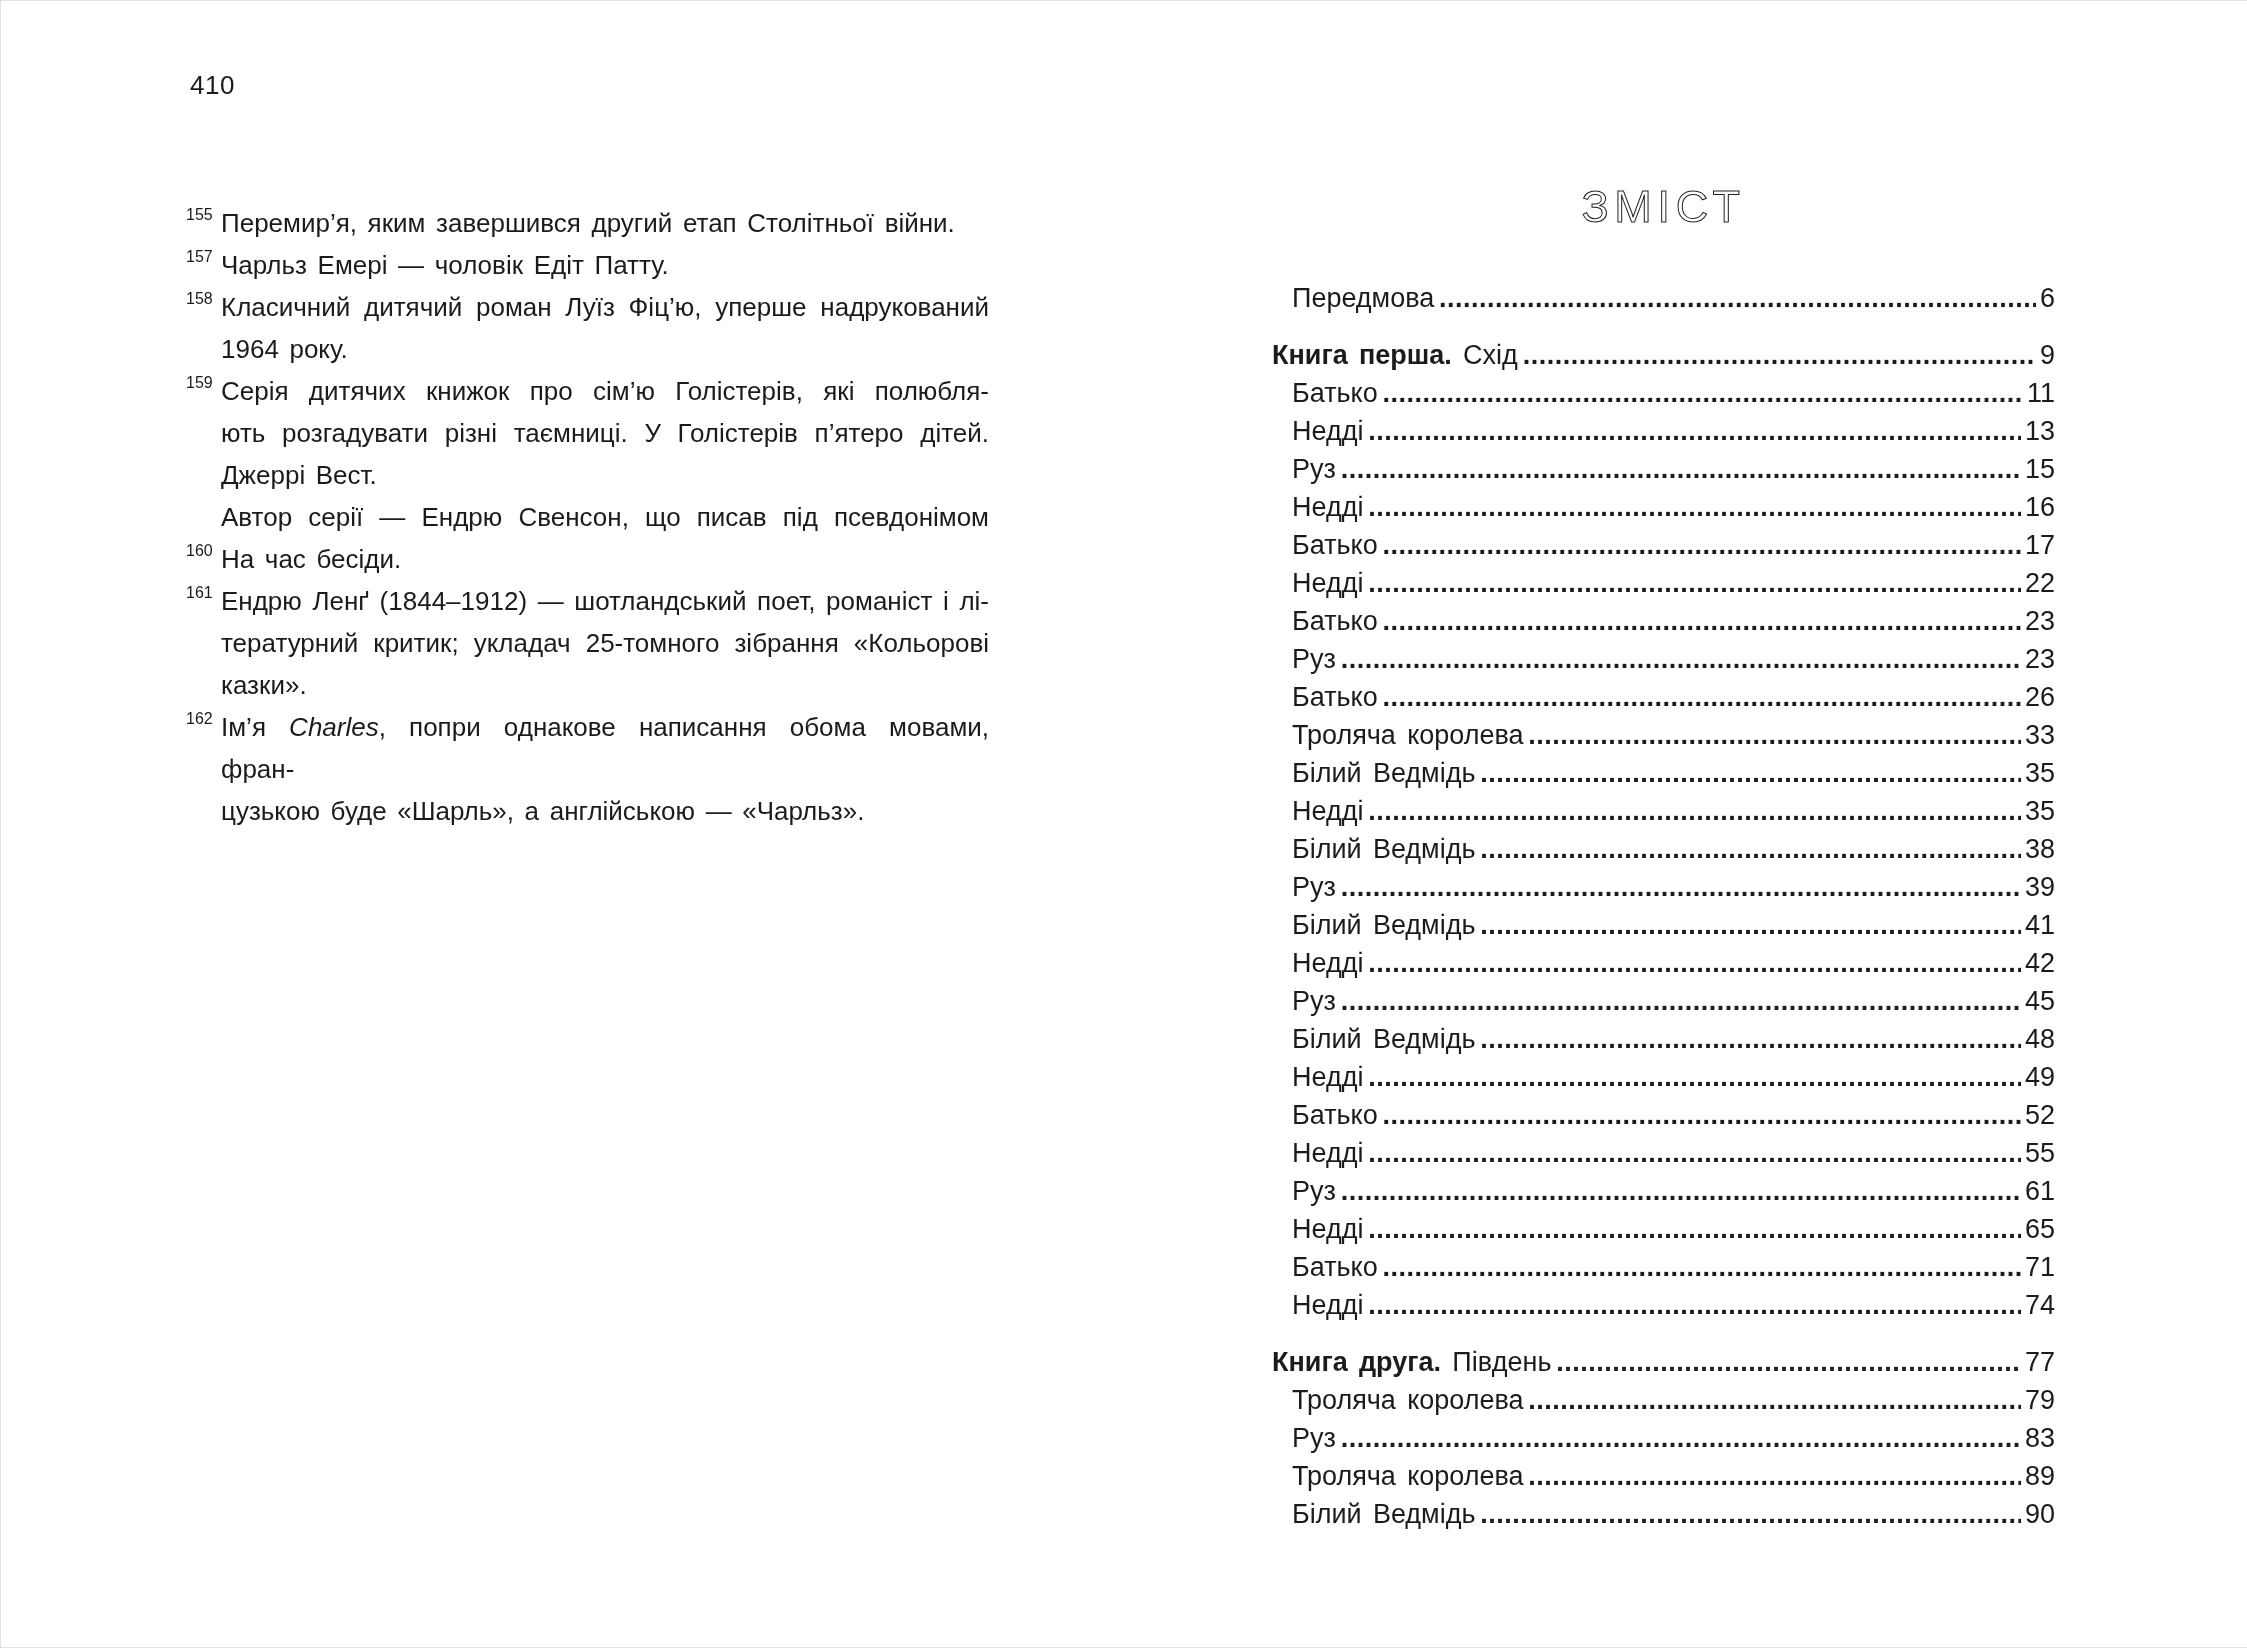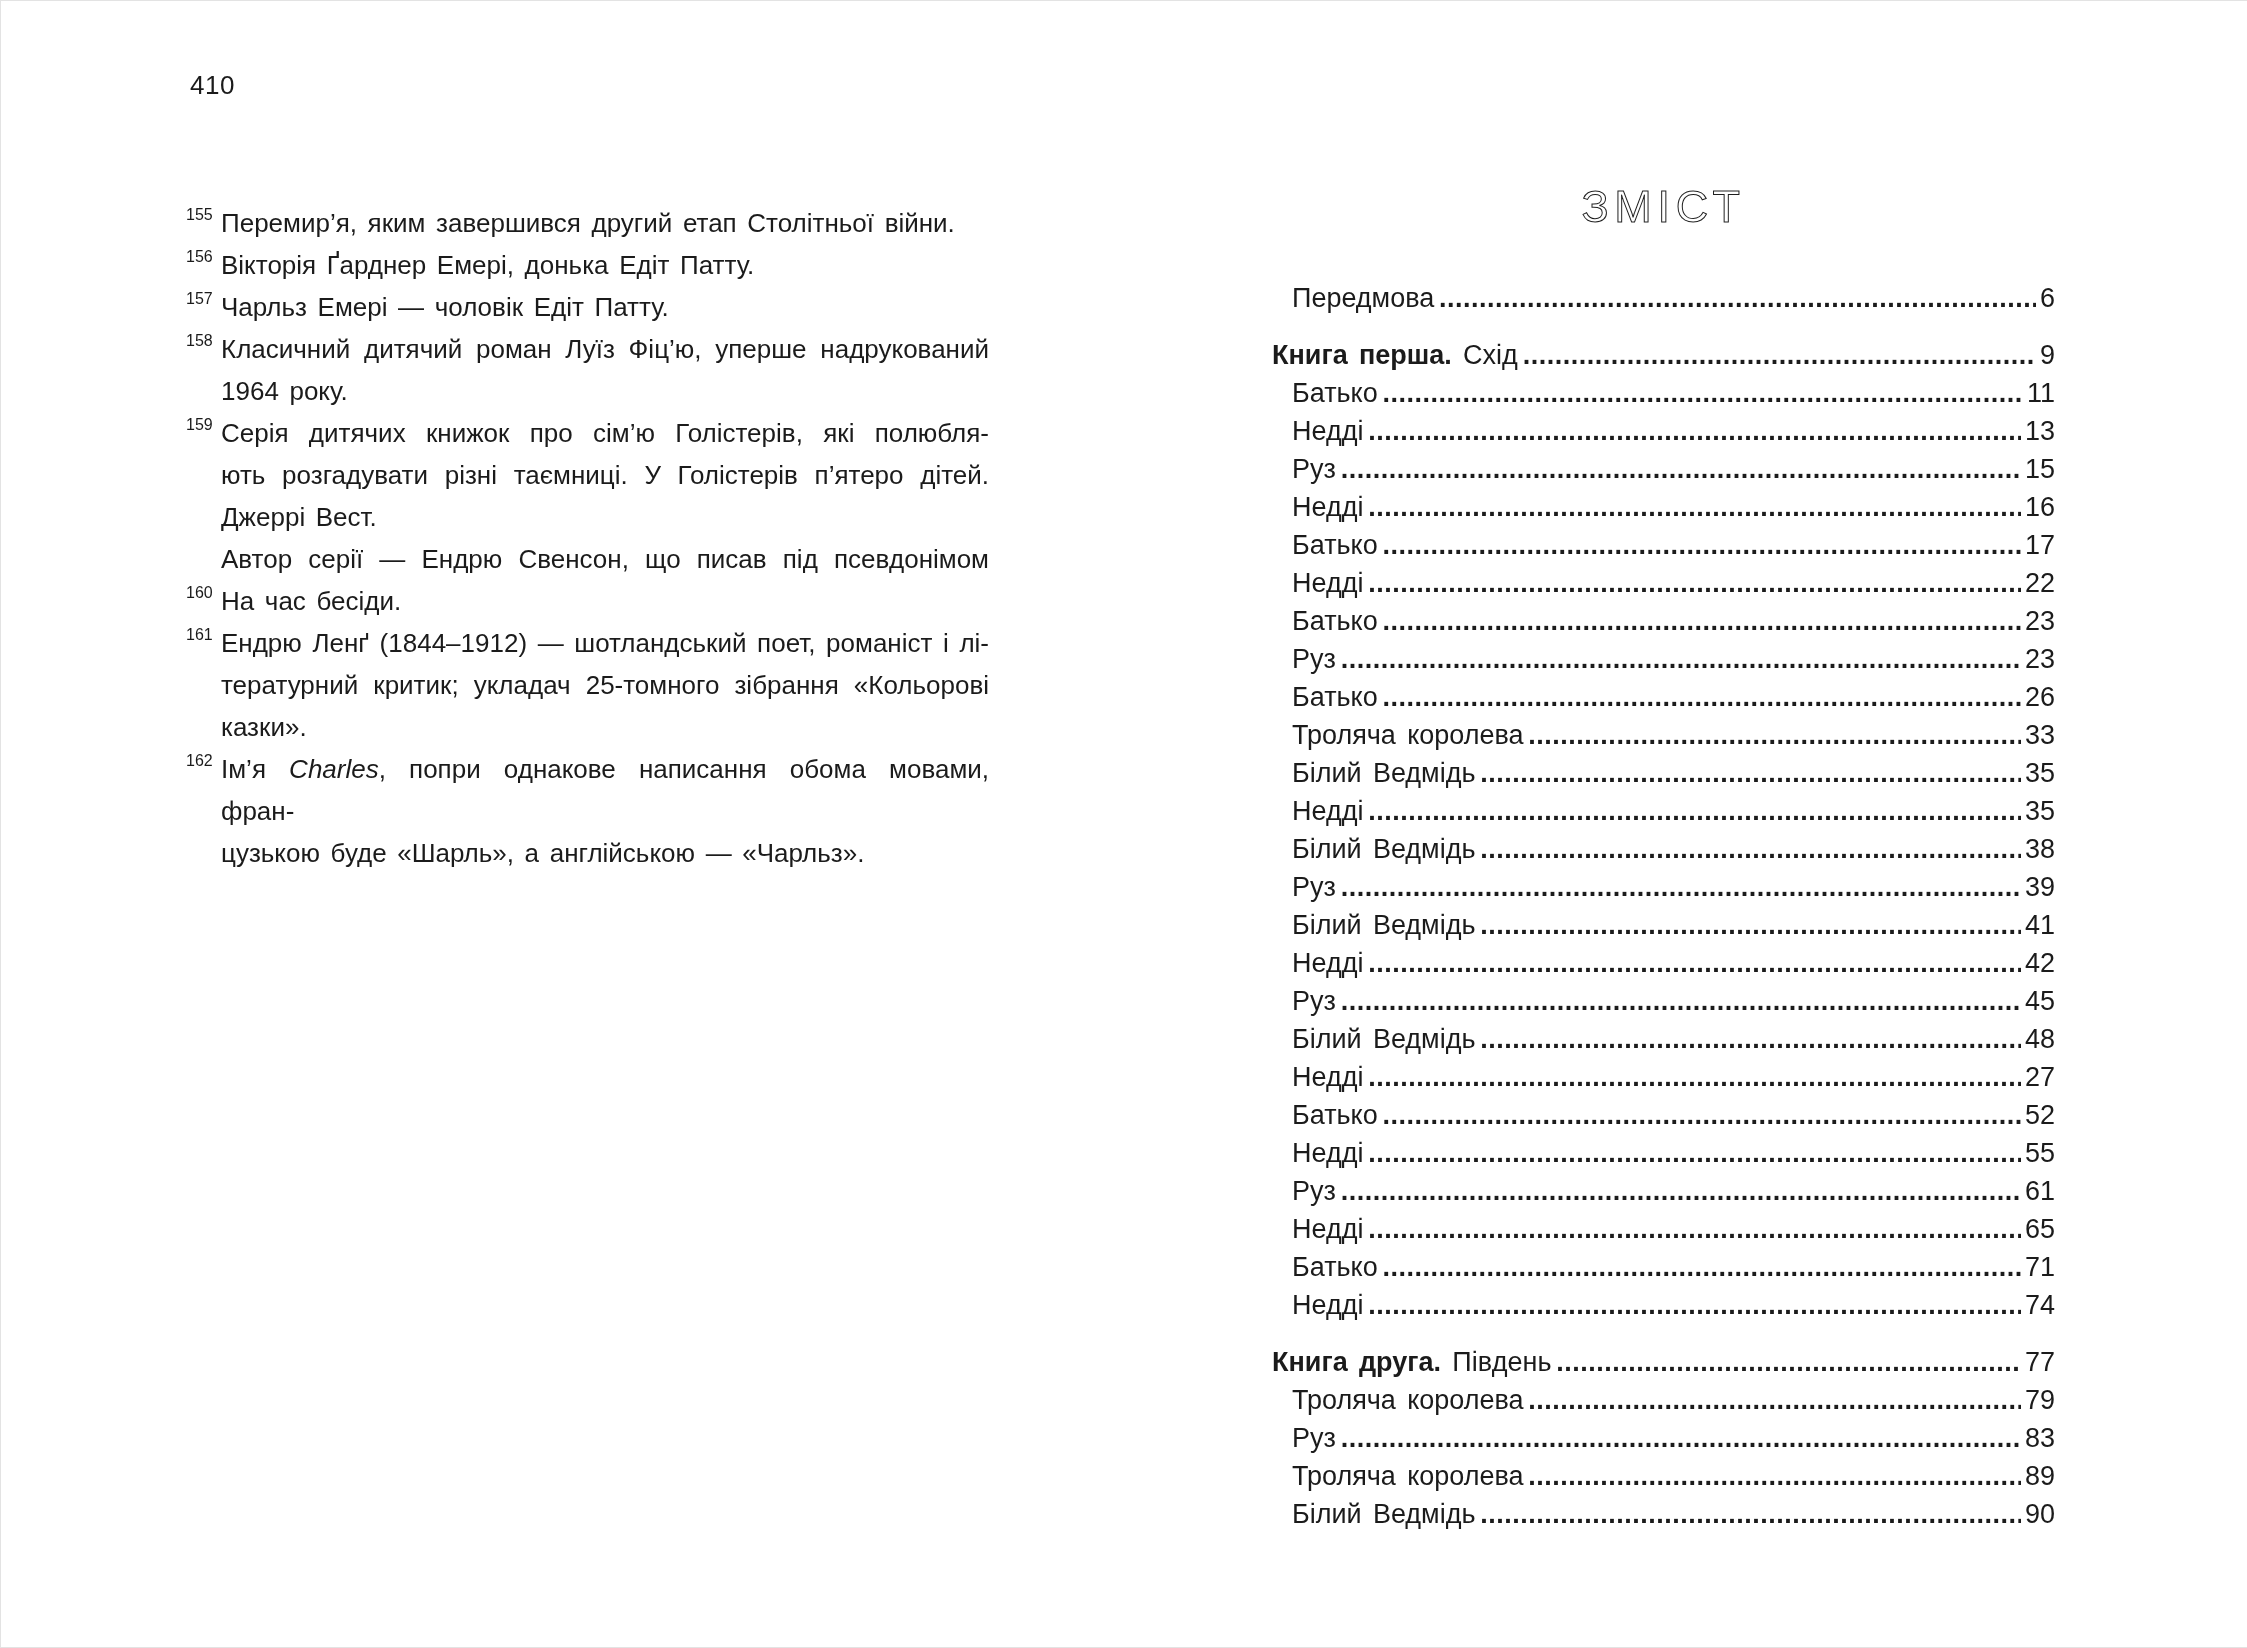--- a/index.html
+++ b/index.html
@@ -78,23 +78,20 @@
 
 <div class="spread">
 
   <div class="page page-left">
     <div class="pageno">410</div>
     <div class="footnotes" id="footnotes">
         <div class="footnote">
           <div class="fn-line"><span class="fn-num">155</span>Перемир’я, яким завершився другий етап Столітньої війни.</div>
         </div>
         <div class="footnote">
-          <div class="fn-line"><span class="fn-num">156</span>Вікторія Ґарднер Емері, донька Едіт Патту.</div>
-        </div>
-        <div class="footnote">
           <div class="fn-line"><span class="fn-num">157</span>Чарльз Емері — чоловік Едіт Патту.</div>
         </div>
         <div class="footnote">
           <div class="fn-line just"><span class="fn-num">158</span>Класичний дитячий роман Луїз Фіц’ю, уперше надрукований</div>
           <div class="fn-line">1964 року.</div>
         </div>
         <div class="footnote">
           <div class="fn-line just"><span class="fn-num">159</span>Серія дитячих книжок про сім’ю Голістерів, які полюбля-</div>
           <div class="fn-line just">ють розгадувати різні таємниці. У Голістерів п’ятеро дітей.</div>
           <div class="fn-line">Джеррі Вест.</div>
@@ -215,21 +212,21 @@
           <span class="toc-page">45</span>
         </div>
         <div class="toc-row sub">
           <span class="toc-label">Білий Ведмідь</span>
           <span class="leader"></span>
           <span class="toc-page">48</span>
         </div>
         <div class="toc-row sub">
           <span class="toc-label">Недді</span>
           <span class="leader"></span>
-          <span class="toc-page">27</span>
+          <span class="toc-page">49</span>
         </div>
         <div class="toc-row sub">
           <span class="toc-label">Батько</span>
           <span class="leader"></span>
           <span class="toc-page">52</span>
         </div>
         <div class="toc-row sub">
           <span class="toc-label">Недді</span>
           <span class="leader"></span>
           <span class="toc-page">55</span>

